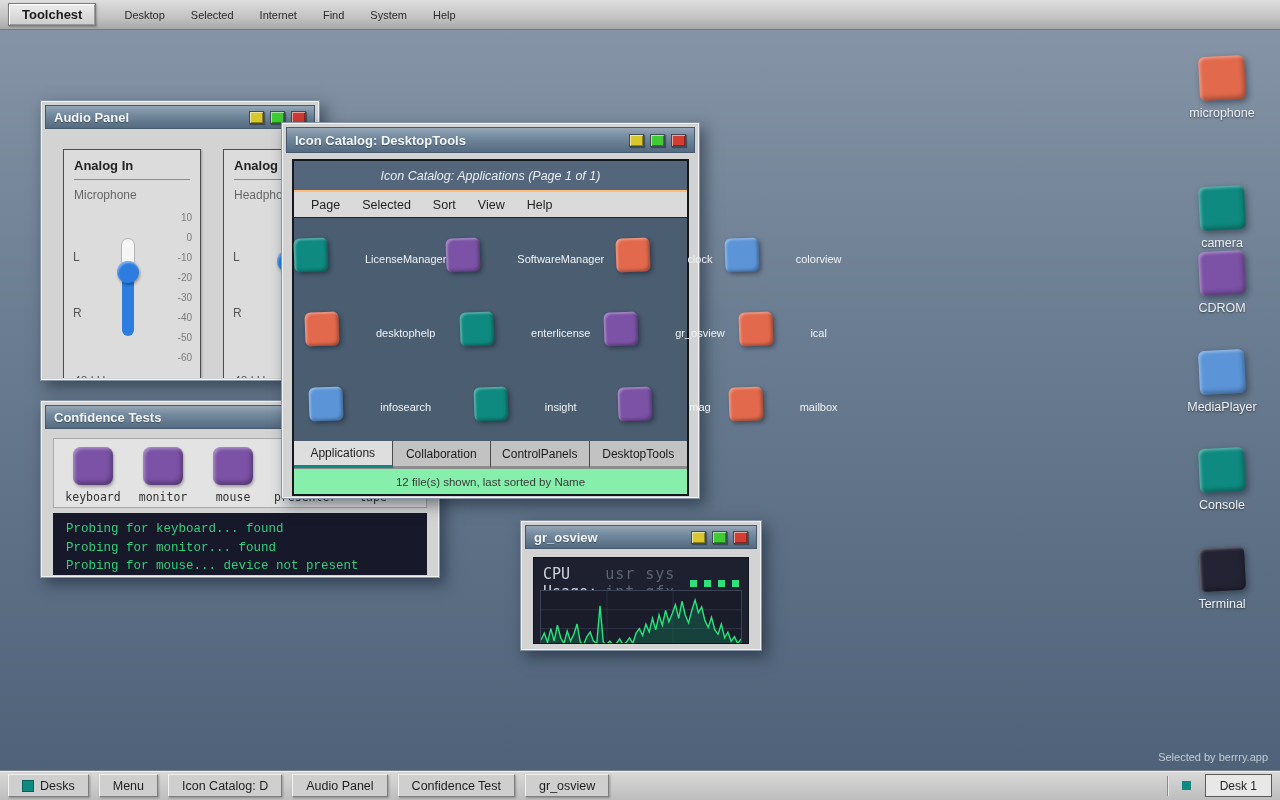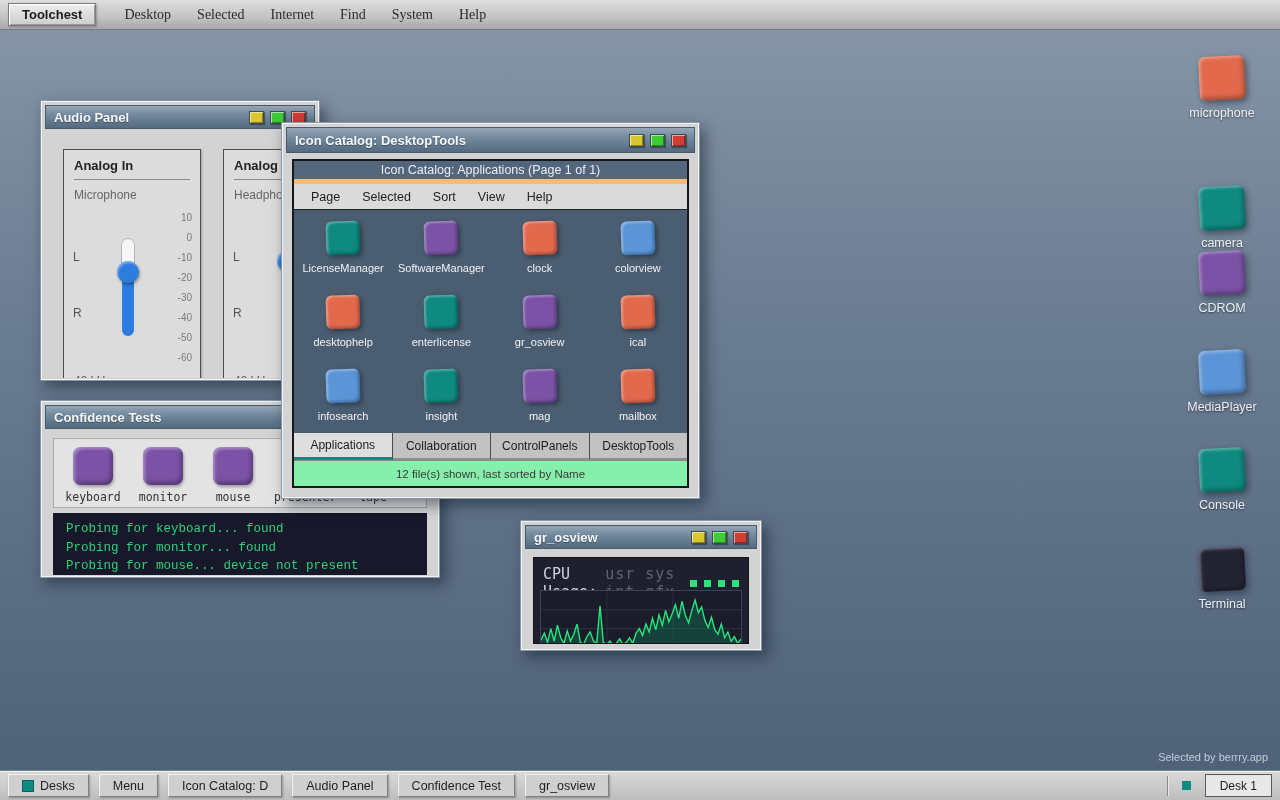--- a/index.html
+++ b/index.html
@@ -7,21 +7,21 @@
   body { position:relative; background:linear-gradient(180deg,#8896a8 0%,#6b7d92 40%,#4d6077 100%); }
 
   
   .topbar { position:absolute; left:0; top:0; width:1280px; height:30px;
     background:linear-gradient(180deg,#dedede 0%,#c3c3c3 60%,#a8a8a8 100%);
     border-bottom:1px solid #6f7a84; display:flex; align-items:center; z-index:50; }
   .toolchest { margin-left:8px; padding:3px 13px; font-size:13px; font-weight:bold; color:#1c1c1c;
     background:linear-gradient(180deg,#eeeeee,#cccccc); border:1px solid #7c7c7c;
     box-shadow:inset 1px 1px 0 #fff, inset -1px -1px 0 #9a9a9a, 1px 1px 2px rgba(0,0,0,.25); cursor:default; }
   .topmenu { display:flex; gap:26px; margin-left:28px; }
-  .topmenu span { font-size:14px; color:#2a2a2a; cursor:default;font-family:Liberation Serif, serif; }
+  .topmenu span { font-size:11px; color:#2a2a2a; cursor:default; }
 
   
   .dicon-wrap { position:absolute; width:82px; text-align:center; z-index:1; }
   .dicon { width:46px; height:44px; margin:0 auto; border-radius:6px; transform:rotate(-3deg);
     box-shadow:inset 2px 2px 3px rgba(255,255,255,.35), inset -2px -3px 4px rgba(0,0,0,.28), 2px 3px 6px rgba(10,20,30,.45); }
   .dicon-label { margin-top:6px; font-size:12.5px; color:#eef2f7; text-shadow:0 1px 2px rgba(0,0,0,.55); }
 
   .tribute { position:absolute; right:12px; top:751px; font-size:11px; color:rgba(222,231,240,.78); z-index:1; }
 
   
@@ -52,27 +52,27 @@
   .slider-fill { position:absolute; left:58px; width:12px; border-radius:6px; }
   .slider-knob { position:absolute; left:53px; width:22px; height:22px; border-radius:50%;
     box-shadow:inset 1px 2px 2px rgba(255,255,255,.4), 1px 2px 3px rgba(0,0,0,.35); cursor:pointer; }
   .apanel-rate { position:absolute; left:10px; top:224px; font-size:12px; color:#555; }
 
   
   #win-catalog { left:281px; top:122px; width:419px; height:377px; z-index:20; }
   #win-catalog .titlebar { height:26px; }
   #win-catalog .content { padding:6px; }
   .cat-inner { border:2px solid #15181d; background:#4a5d71; }
-  .cat-header { height:23px; background:#53667c; display:flex; align-items:center; justify-content:center;
-    font-size:12.5px; color:#e9eef4; border-bottom:5px solid #fdba74; }
+  .cat-header { height:31px; background:#53667c; display:flex; align-items:center; justify-content:center;
+    font-size:12.5px; color:#e9eef4; border-bottom:2px solid #fdba74;font-style:italic; }
   .cat-menubar { height:26px; background:#dadada; display:flex; align-items:center; gap:22px;
     padding-left:17px; border-bottom:1px solid #20262e; }
   .cat-menubar span { font-size:12.5px; color:#222; cursor:default; }
   .cat-grid { height:223px; display:grid; grid-template-columns:repeat(4,1fr); grid-template-rows:repeat(3,1fr); }
-  .gcell { display:flex; flex-direction:column; align-items:center; justify-content:center; cursor:default; }
+  .gcell { display:flex; flex-direction:row; align-items:center; justify-content:center; cursor:default;gap:37px; }
   .gicon { width:34px; height:34px; border-radius:6px; transform:rotate(-2deg);
     box-shadow:inset 2px 2px 2px rgba(255,255,255,.3), inset -2px -2px 3px rgba(0,0,0,.28), 2px 2px 4px rgba(10,20,30,.45); }
   .gcell .glabel { margin-top:7px; font-size:11px; color:#f0f3f7; }
   .cat-tabs { height:27px; display:flex; }
   .cat-tab { flex:1; display:flex; align-items:center; justify-content:center; font-size:12px; color:#1c1c1c;
     background:#c2c2c2; border-right:1px solid #4a4a4a; border-bottom:2px solid #8d8d8d; cursor:pointer; }
   .cat-tab:last-child { border-right:none; }
   .cat-tab.active { background:#dedede; border-bottom:3px solid #0e8a80; font-weight:normal; }
   .cat-status { height:26px; background:#86efac; border-top:1px solid #8a8a8a; display:flex;
     align-items:center; justify-content:center; font-size:11.5px; color:#3a3a3a; }

